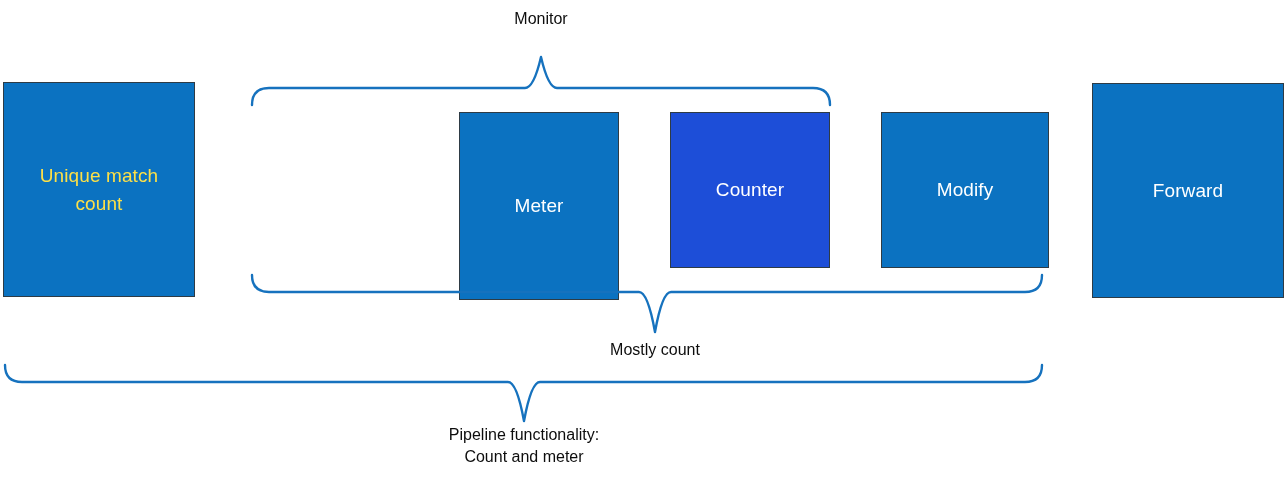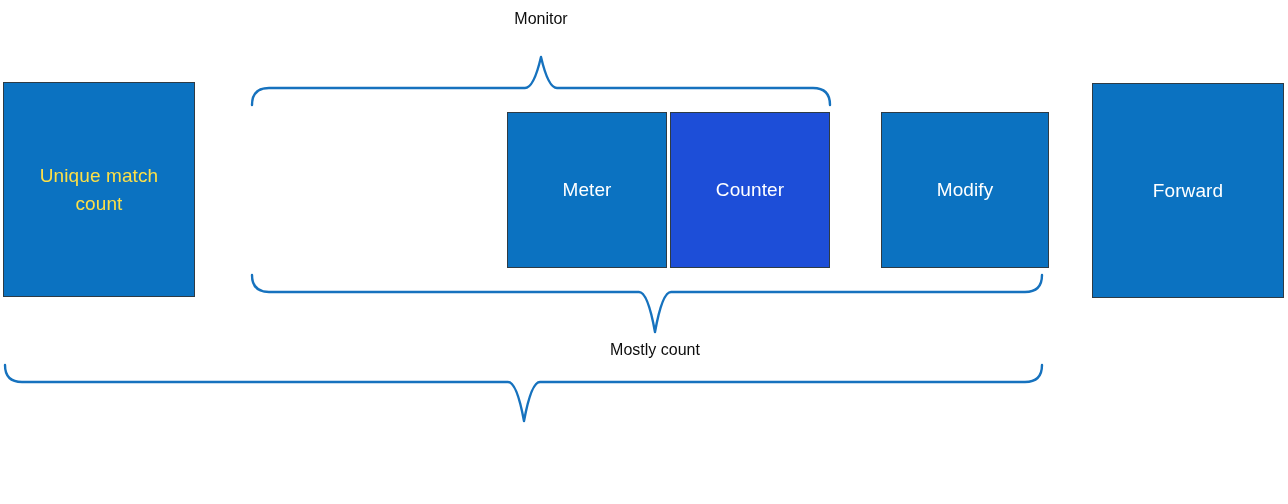--- a/index.html
+++ b/index.html
@@ -54,28 +54,30 @@
     font-family: "Liberation Sans", sans-serif;
     white-space: pre-line;
   }
 </style>
 </head>
 <body>
 
 <div id="canvas">
     <div class="box" style="left: 3px; top: 82px; width: 192px; height: 215px; background: rgb(11, 114, 193); border-color: rgb(46, 59, 69); color: #fde047;">Unique match
 count</div>
-    <div class="box" style="left: 459px; top: 112px; width: 160px; height: 156px; background: rgb(11, 114, 193); border-color: rgb(46, 59, 69); color: rgb(255, 255, 255); margin-left: 48px;">Meter</div>
+    <div class="box" style="left: 459px; top: 112px; width: 160px; height: 188px; background: rgb(11, 114, 193); border-color: rgb(46, 59, 69); color: rgb(255, 255, 255);">Meter</div>
     <div class="box" style="left: 670px; top: 112px; width: 160px; height: 156px; background: #1d4ed8; border-color: rgb(46, 59, 69); color: rgb(255, 255, 255);">Counter</div>
     <div class="box" style="left: 881px; top: 112px; width: 168px; height: 156px; background: rgb(11, 114, 193); border-color: rgb(46, 59, 69); color: rgb(255, 255, 255);">Modify</div>
     <div class="box" style="left: 1092px; top: 83px; width: 192px; height: 215px; background: rgb(11, 114, 193); border-color: rgb(46, 59, 69); color: rgb(255, 255, 255);">Forward</div>
     <svg class="brace-svg" width="1288" height="91" viewBox="0 27 1288 91" style="left: 0px; top: 27px;">
       <path d="M 252 105 Q 252 88 269 88 L 525 88 Q 533.8 88 541 57 Q 548.2 88 557 88 L 813 88 Q 830 88 830 105" stroke="#1672BE"></path>
     </svg>
     <div class="brace-label" style="left: 341px; top: 8px; width: 400px; color: rgb(13, 13, 13);">Monitor</div>
     <svg class="brace-svg" width="1288" height="100" viewBox="0 262 1288 100" style="left: 0px; top: 262px;">
       <path d="M 252 275 Q 252 292 269 292 L 639 292 Q 647.8 292 655 332 Q 662.2 292 671 292 L 1025 292 Q 1042 292 1042 275" stroke="#1672BE"></path>
     </svg>
     <div class="brace-label" style="left: 455px; top: 339px; width: 400px; color: rgb(13, 13, 13);">Mostly count</div>
     <svg class="brace-svg" width="1288" height="99" viewBox="0 352 1288 99" style="left: 0px; top: 352px;">
       <path d="M 5 365 Q 5 382 22 382 L 508 382 Q 516.8 382 524 421 Q 531.2 382 540 382 L 1025 382 Q 1042 382 1042 365" stroke="#1672BE"></path>
     </svg>
+    <div class="brace-label" style="left: 324px; top: 424px; width: 400px; color: rgb(13, 13, 13);">Pipeline functionality:
+Count and meter</div>
   </div>
 
 </body></html>

